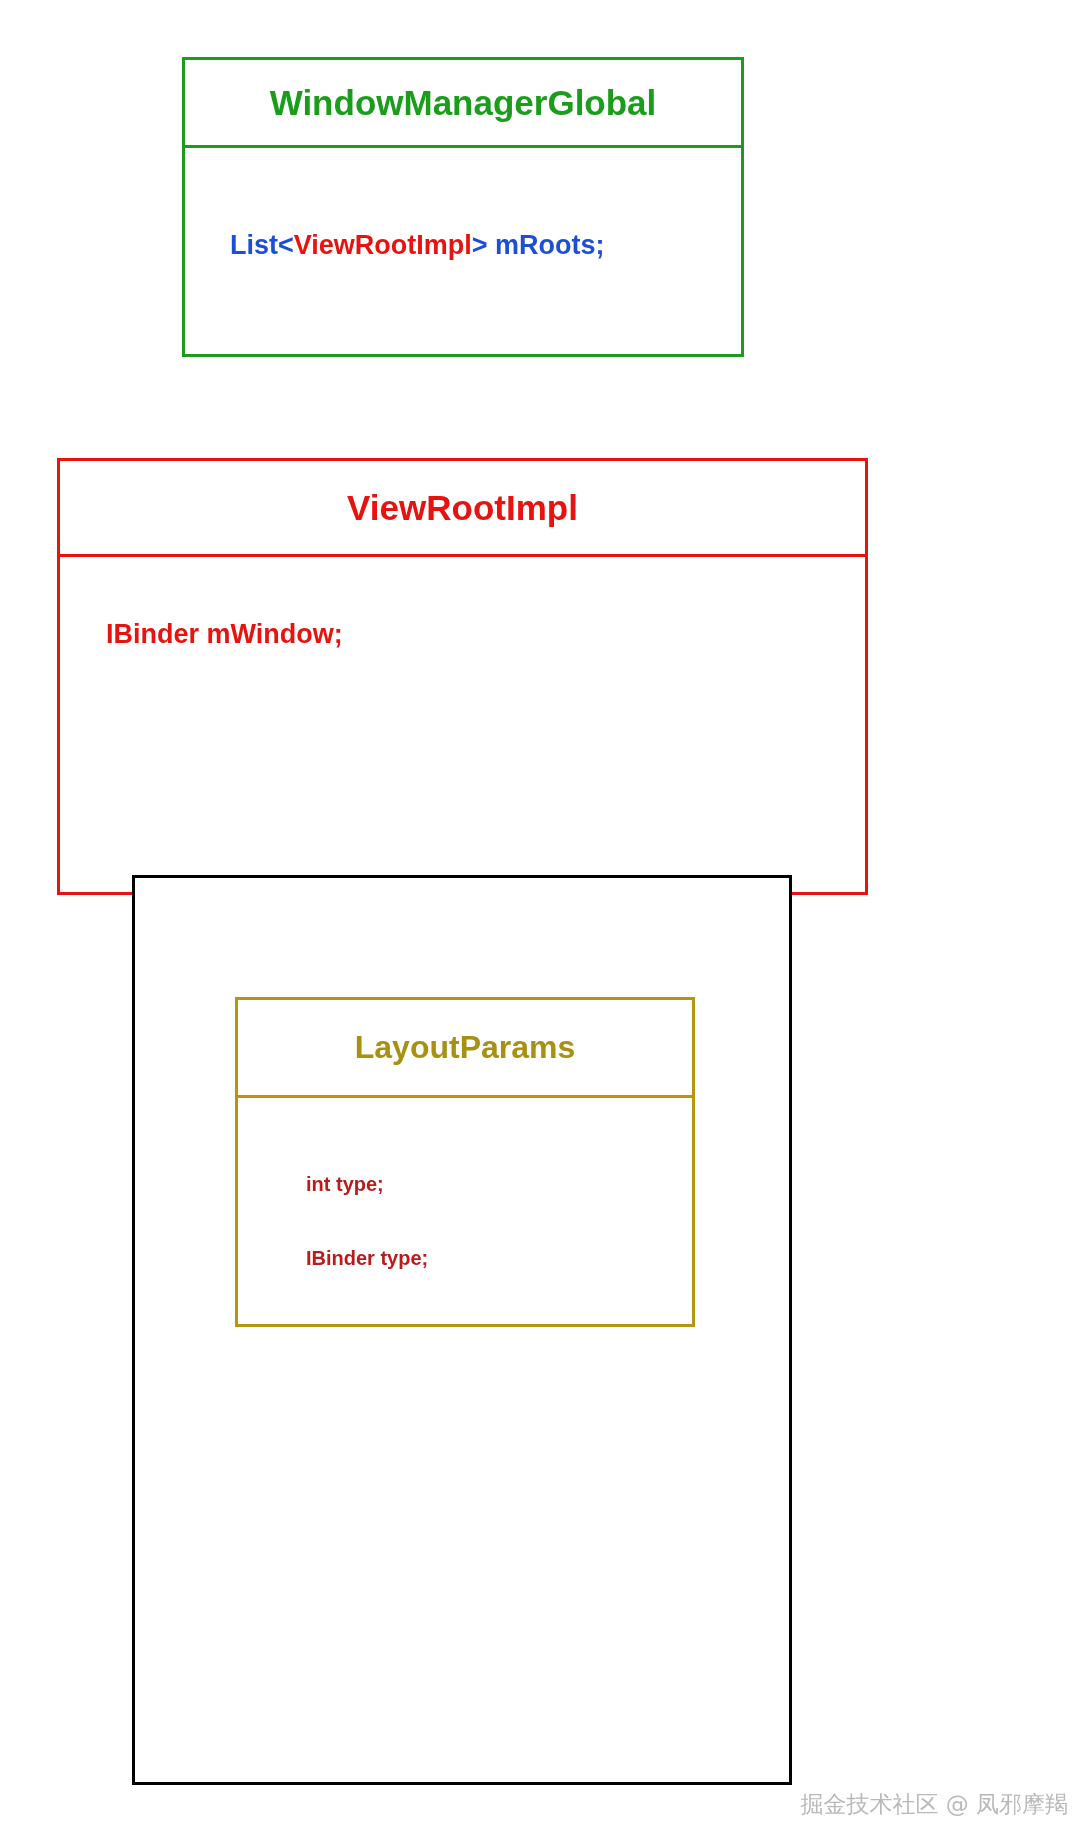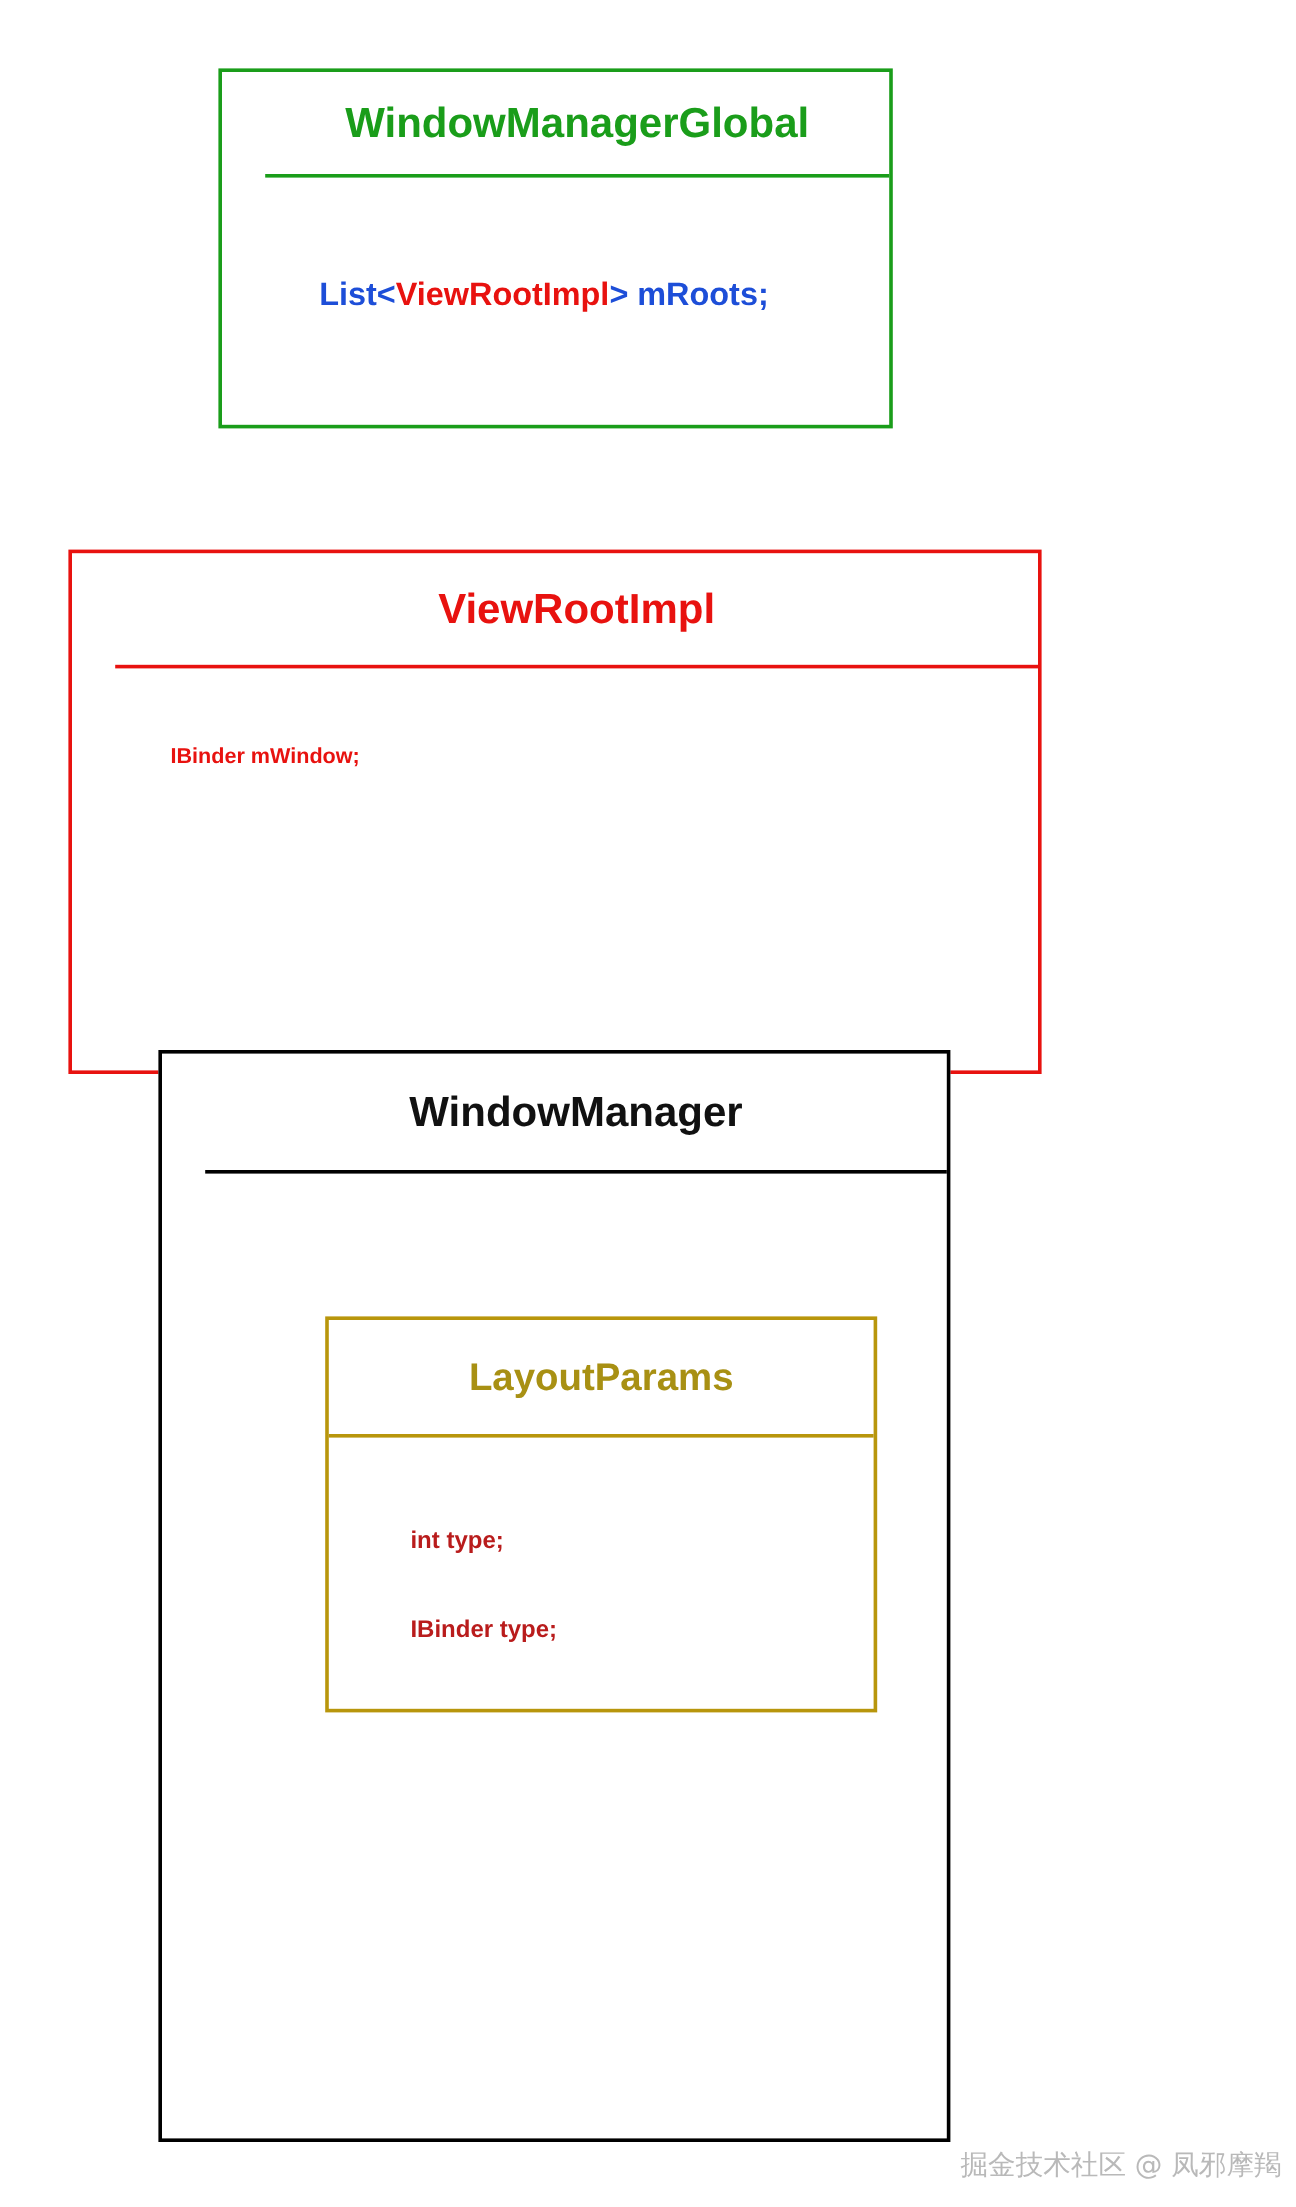--- a/index.html
+++ b/index.html
@@ -18,21 +18,20 @@
     overflow: hidden;
   }
 
   
   .class-box {
     position: absolute;
     box-sizing: border-box;
     background: #ffffff;
     display: flex;
     flex-direction: column;
-    padding-left: 36px;
   }
   .class-title {
     box-sizing: border-box;
     display: flex;
     align-items: center;
     justify-content: center;
     text-align: center;
     font-weight: bold;
     white-space: nowrap;
   }
@@ -80,21 +79,21 @@
     border: 3px solid #e8120f;
   }
   #box-viewrootimpl .class-title {
     height: 96px;
     border-bottom: 3px solid #e8120f;
     color: #e8120f;
     font-size: 35px;
   }
   #box-viewrootimpl .attr {
     left: 46px;
-    font-size: 18px;
+    font-size: 27px;
     color: #e8120f;
   }
   #box-viewrootimpl .attr-1 { top: 64px; }
   #box-viewrootimpl .attr-2 { top: 139px; }
   .tok-black { color: #111111; }
   .tok-gold  { color: #a89013; }
 
   
   #box-windowmanager {
     left: 132px;
@@ -165,21 +164,20 @@
   <div class="class-box" id="box-viewrootimpl">
     <div class="class-title">ViewRootImpl</div>
     <div class="class-body">
       <div class="attr attr-1">
         <span>IBinder mWindow;</span>
       </div>
     </div>
   </div>
 
   <div class="class-box" id="box-windowmanager">
-    <div class="class-title">WindowManager</div>
     <div class="class-body">
 
       <div id="box-layoutparams">
         <div class="class-title">LayoutParams</div>
         <div class="class-body">
           <div class="attr attr-1">
             <span>int  type;</span>
           </div>
           <div class="attr attr-2">
             <span>IBinder  type;</span>

